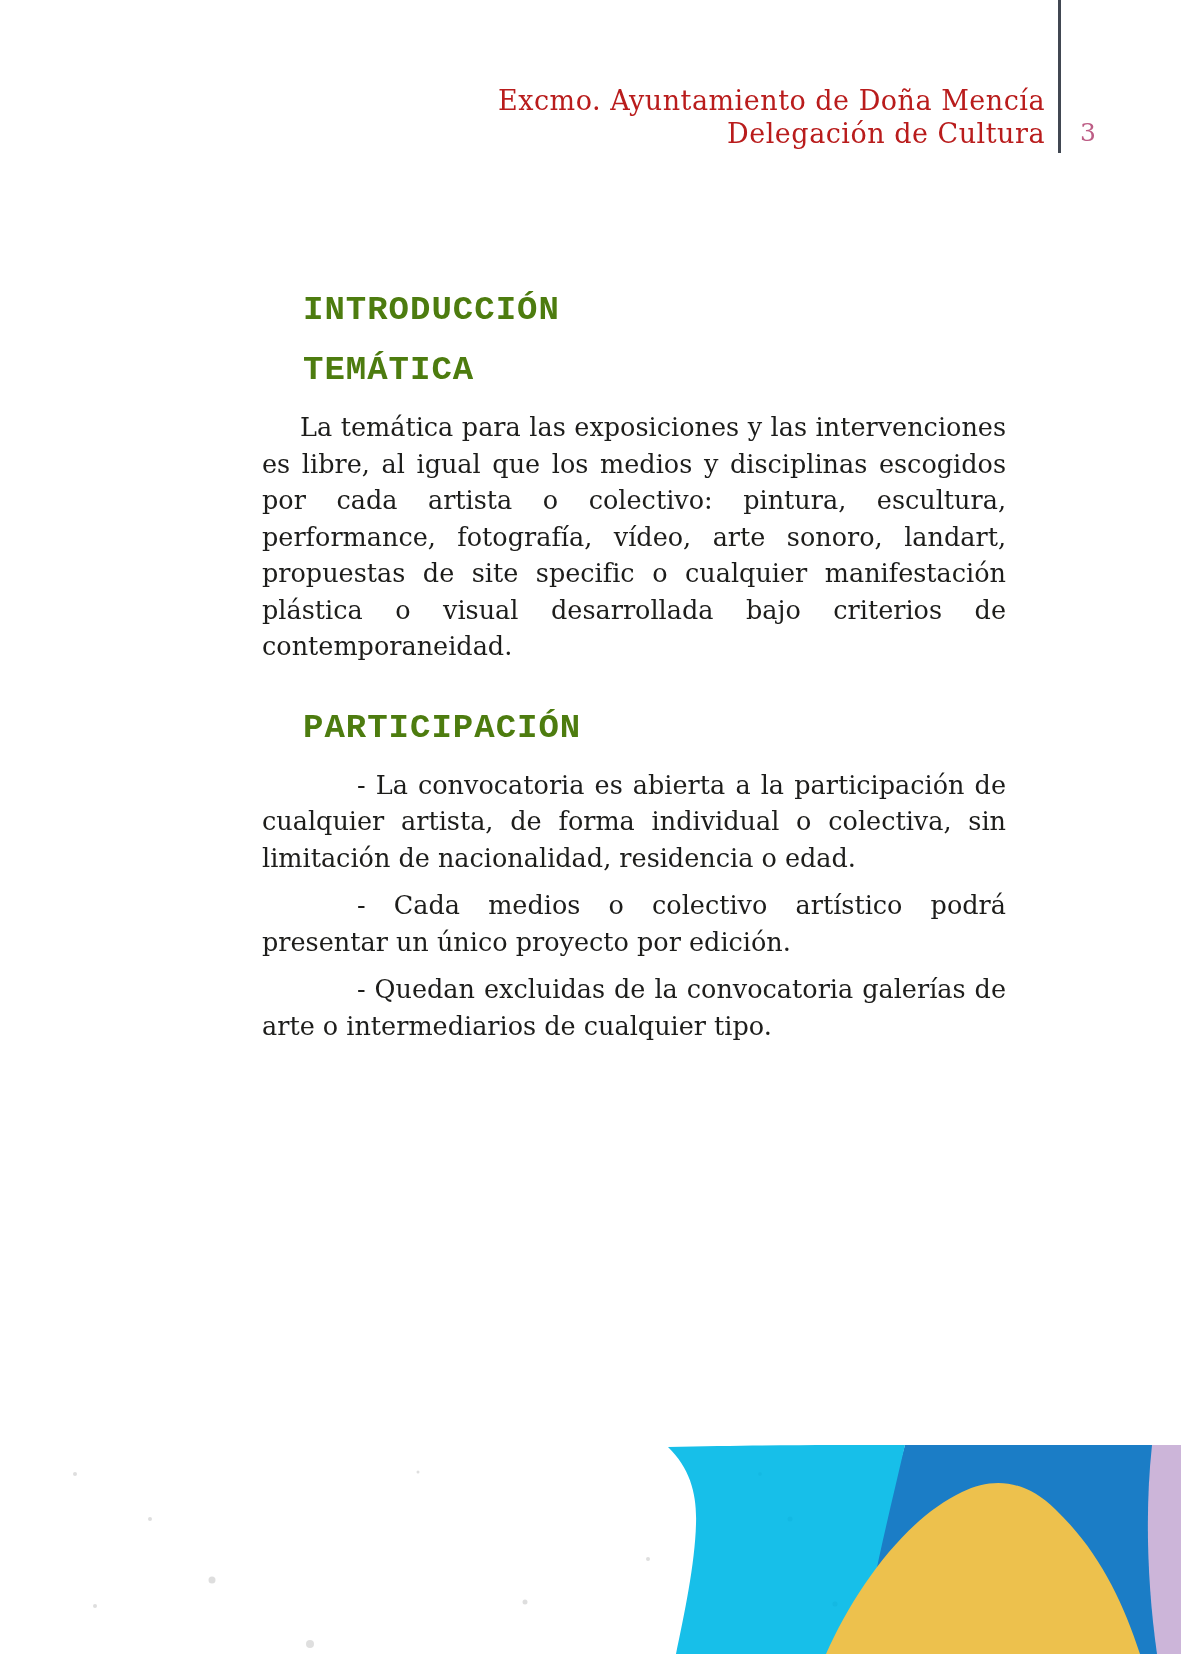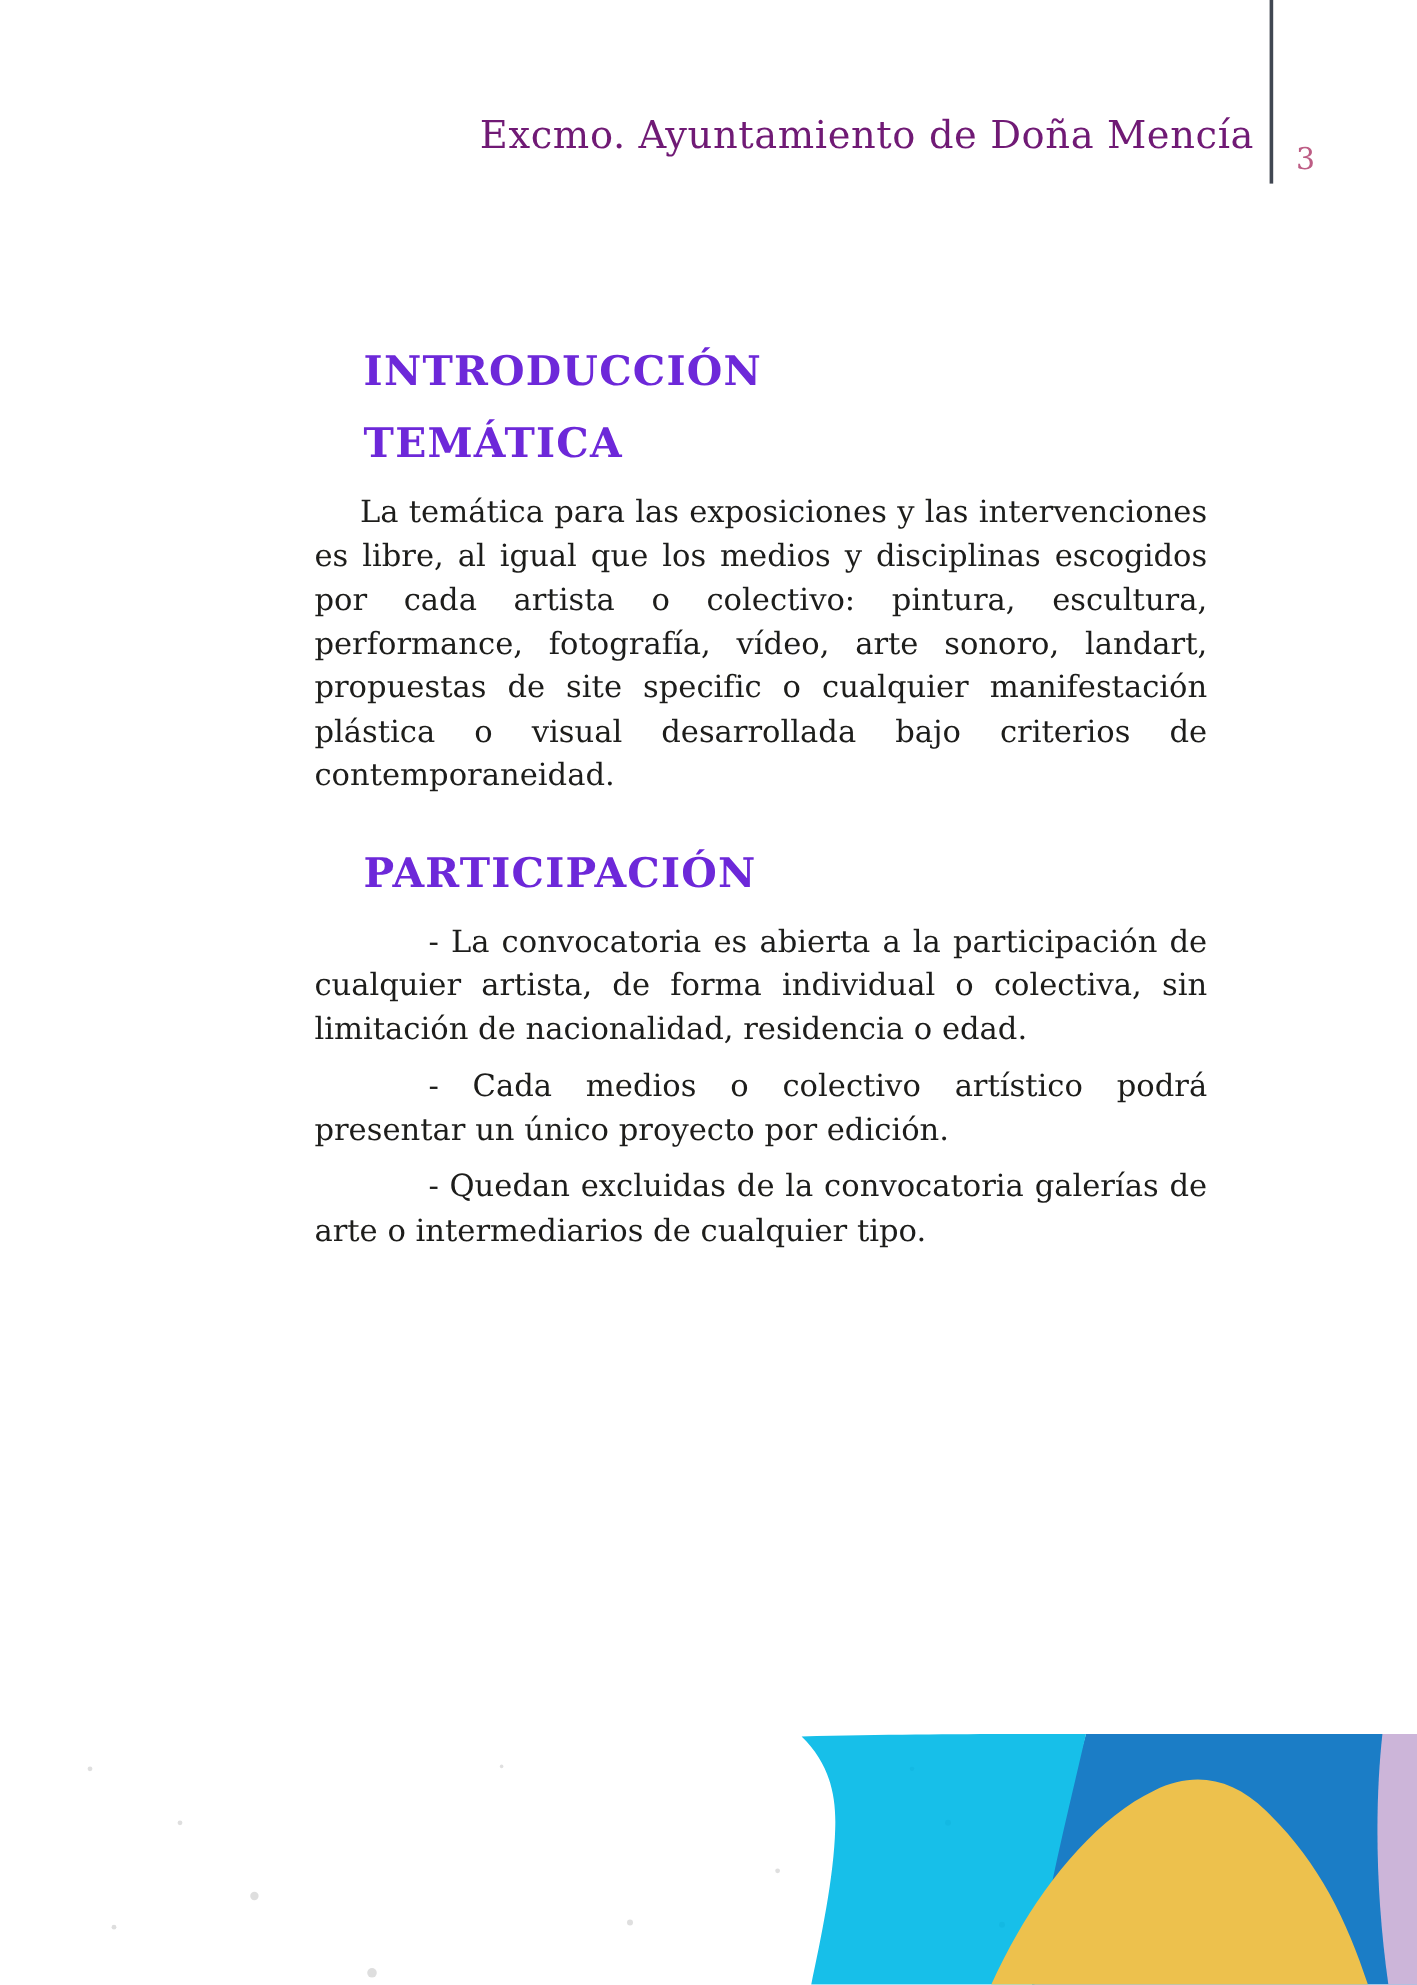--- a/index.html
+++ b/index.html
@@ -8,24 +8,24 @@
     background: #ffffff;
     position: relative;
     overflow: hidden;
     font-family: "DejaVu Serif", serif;
   }
   .page { position: absolute; inset: 0; }
 
   
   .header {
     position: absolute;
-    top: 96px; left: 0; right: 136px;
+    top: 84px; left: 0; right: 136px;
     text-align: right;
-    color: #701a75;
-    font-size: 32px;
+    color: #b91c1c;
+    font-size: 27px;
     line-height: 33px;
     letter-spacing: 0.5px;
   }
   .rule {
     position: absolute;
     left: 1058px; top: 0;
     width: 3px; height: 153px;
     background: #414752;
   }
   .pagenum {
@@ -41,24 +41,25 @@
     left: 262px; top: 285px;
     width: 744px;
     color: #1d1d1b;
     font-size: 25.5px;
     line-height: 36.5px;
     text-align: justify;
   }
   .content h2 {
     font-size: 34px;
     font-weight: bold;
-    color: #6d28d9;
+    color: #4d7c0f;
     letter-spacing: 1px;
     line-height: 1;
     margin: 8px 0 22px 41px;
+    font-family: Liberation Mono, monospace;
   }
   .content h2.mt-lg { margin-top: 26px; }
   .content h2.mt-md { margin-top: 46px; }
   .content p {
     margin: 0 0 11px 0;
     text-indent: 38px;
   }
   .content p.dash { text-indent: 95px; }
 
   
@@ -69,20 +70,21 @@
     display: block;
   }
 </style>
 </head>
 <body>
 
 <div class="page">
 
   <div class="header">
     <div>Excmo. Ayuntamiento de Doña Mencía</div>
+    <div>Delegación de Cultura</div>
   </div>
 
   <div class="rule"></div>
 
   <div class="pagenum">3</div>
 
   <main class="content">
 
     <h2>INTRODUCCIÓN</h2>
 

